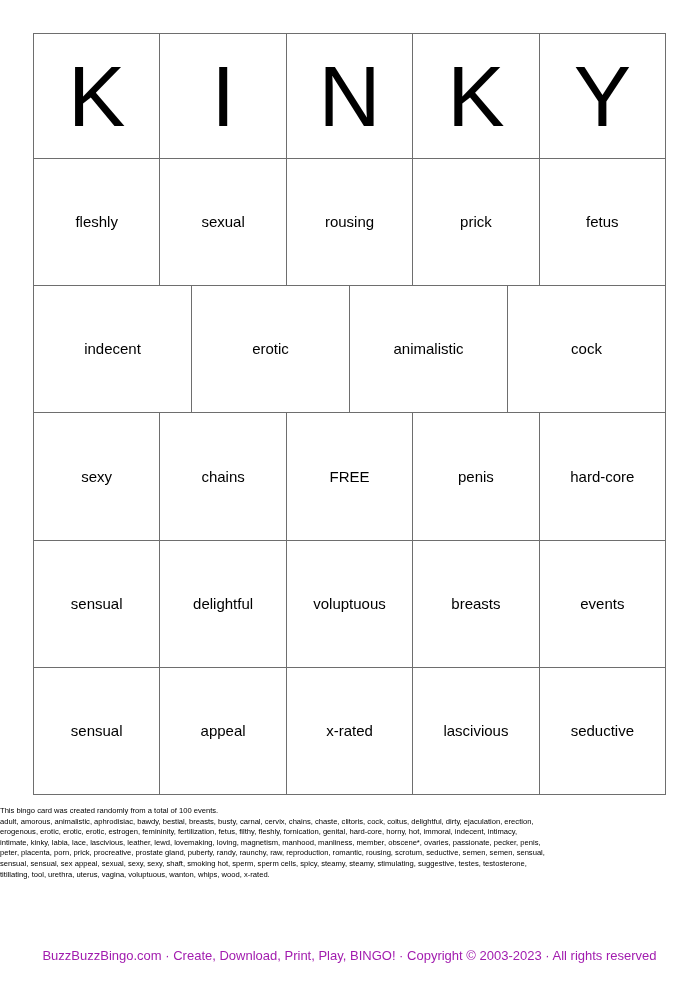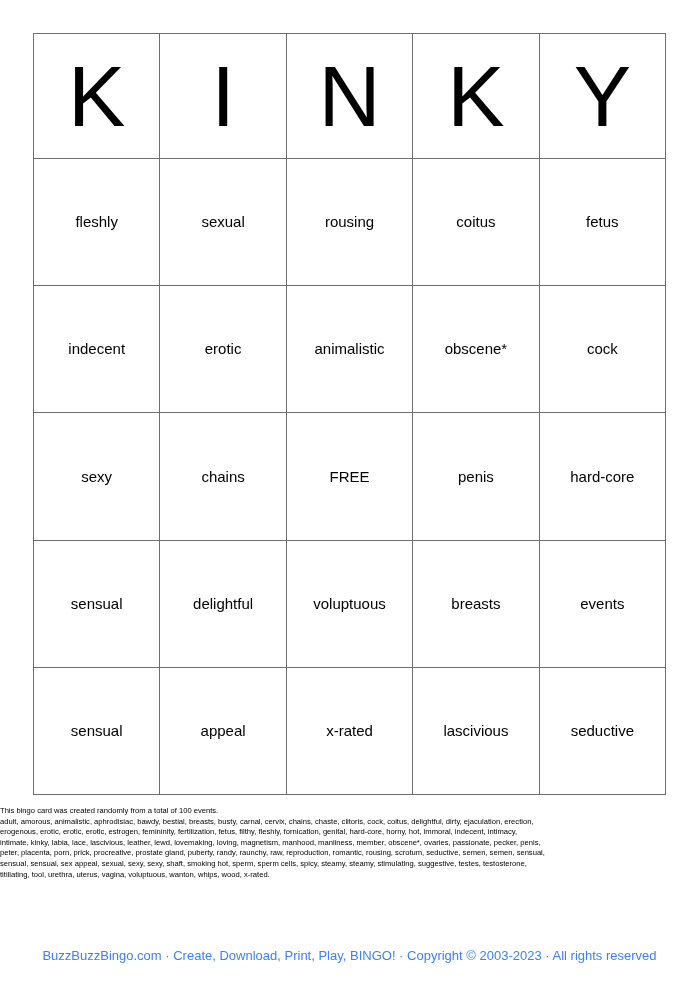--- a/index.html
+++ b/index.html
@@ -84,49 +84,48 @@
   }
 
   
   #page-footer {
     position: absolute;
     left: 0;
     top: 948px;
     width: 699px;
     text-align: center;
     font-size: 13px;
-    color: #3b82f6;
+    color: #a21caf;
   }
 </style>
 </head>
 <body>
 
 <div id="bingo-card">
 
   <div class="card-header-row">
     <div class="header-cell">K</div>
     <div class="header-cell">I</div>
     <div class="header-cell">N</div>
     <div class="header-cell">K</div>
     <div class="header-cell">Y</div>
   </div>
 
   <div class="card-row">
     <div class="cell">fleshly</div>
     <div class="cell">sexual</div>
     <div class="cell">rousing</div>
-    <div class="cell">coitus</div>
+    <div class="cell">prick</div>
     <div class="cell">fetus</div>
   </div>
 
   <div class="card-row">
     <div class="cell">indecent</div>
     <div class="cell">erotic</div>
     <div class="cell">animalistic</div>
-    <div class="cell">obscene*</div>
     <div class="cell">cock</div>
   </div>
 
   <div class="card-row">
     <div class="cell">sexy</div>
     <div class="cell">chains</div>
     <div class="cell">FREE</div>
     <div class="cell">penis</div>
     <div class="cell">hard-core</div>
   </div>

